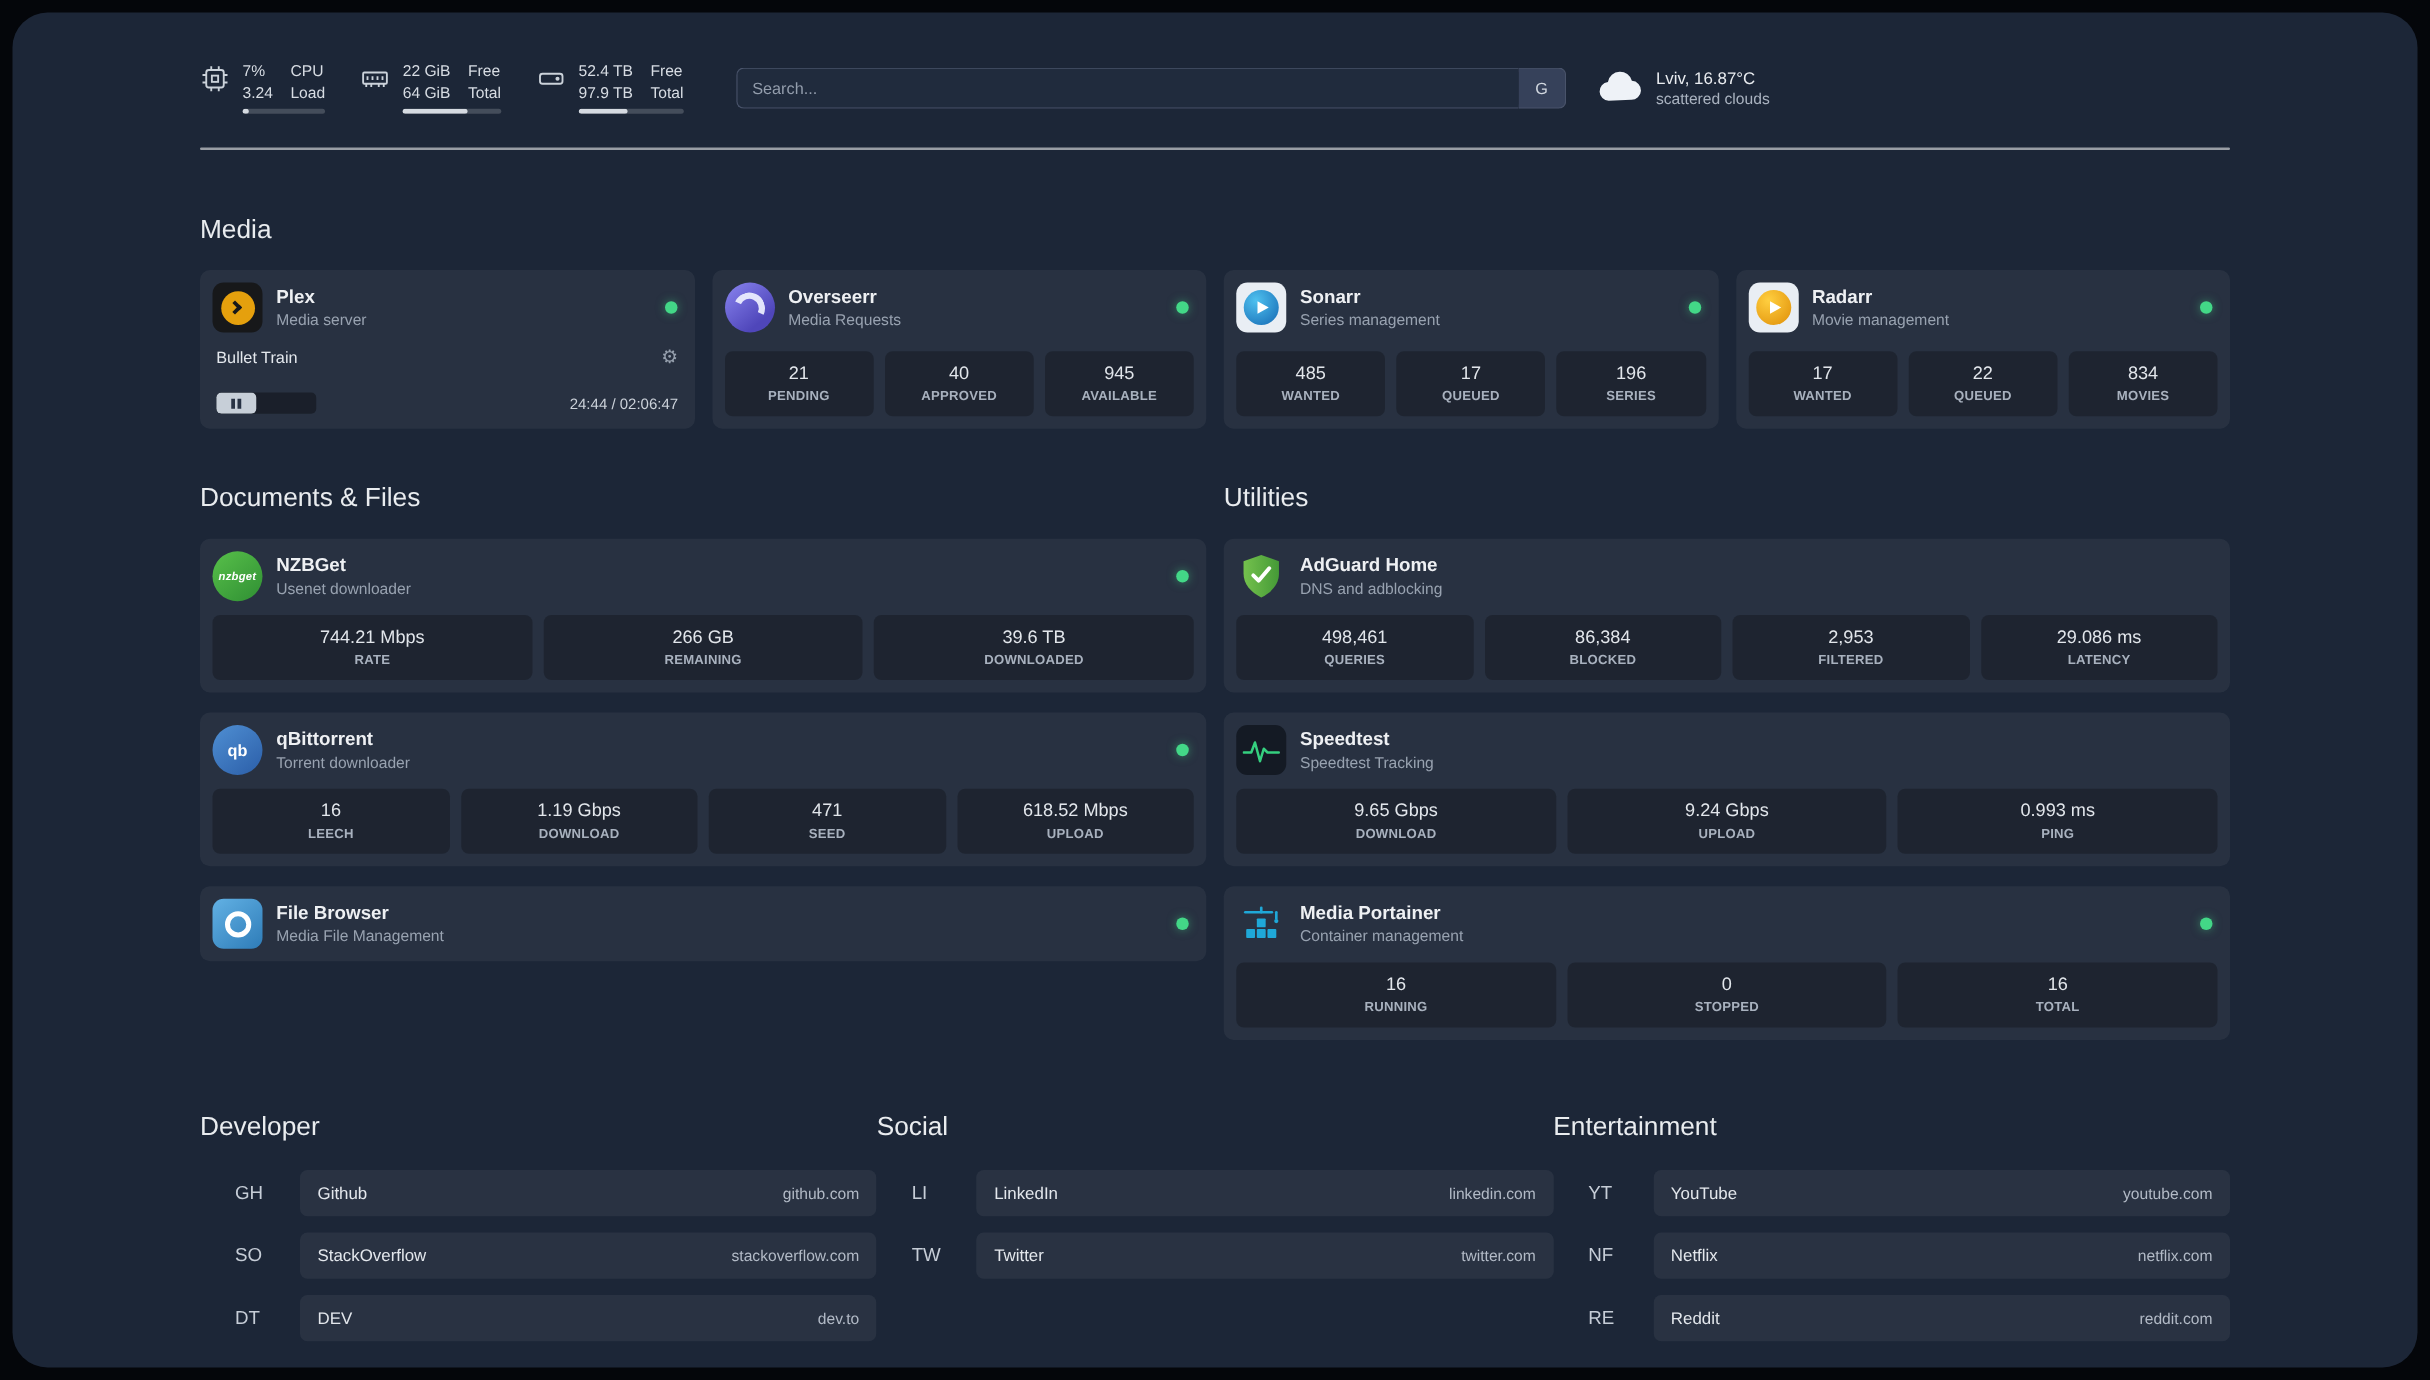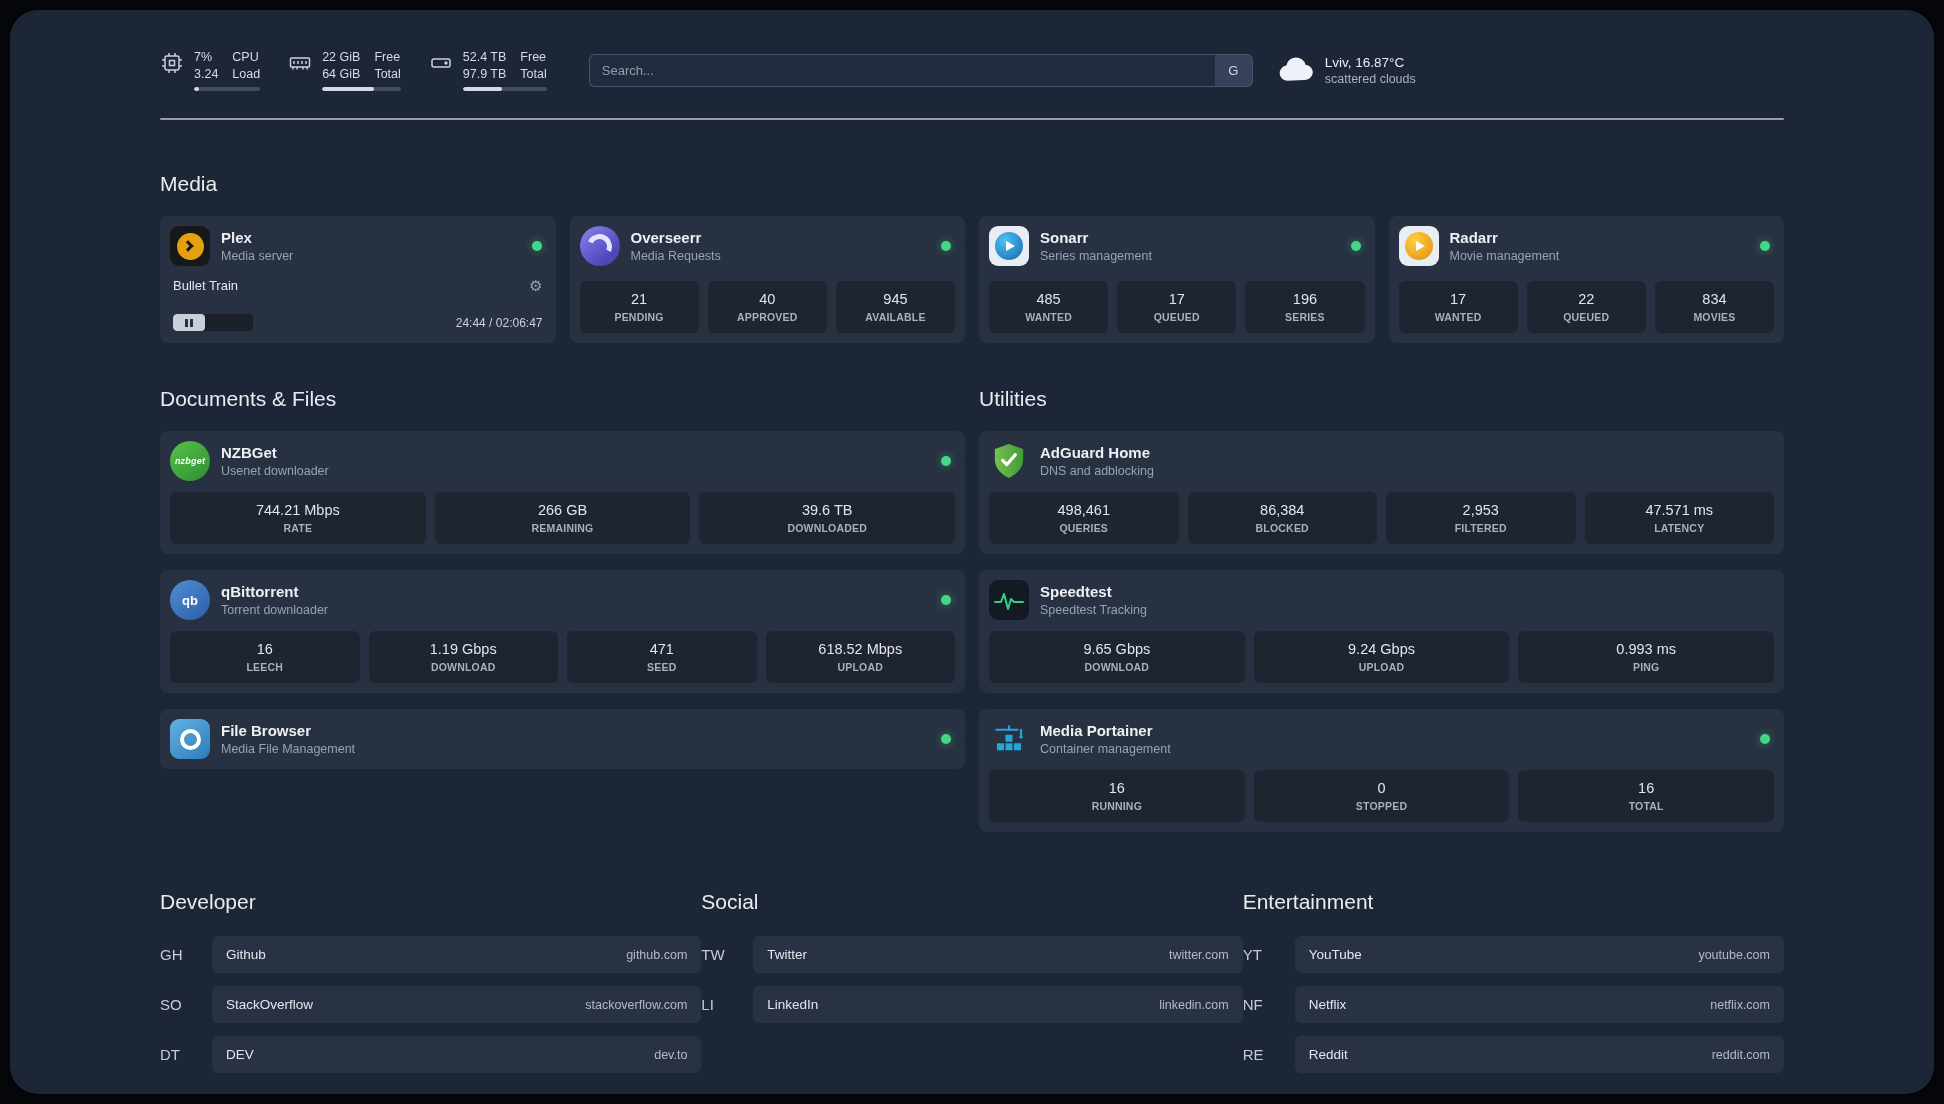--- a/index.html
+++ b/index.html
@@ -60,21 +60,21 @@
   .player-time { font-size:12px; color:#ccd2da; }
 
   .two-col { display:grid; grid-template-columns:1fr 1fr; gap:14px; margin-top:44px; }
   .col-head { margin-bottom:20px; }
   .col-stack { display:flex; flex-direction:column; gap:16px; }
 
   
   .bookmarks-grid { display:grid; grid-template-columns:repeat(3,1fr); margin-top:58px; }
   .bm-head { margin-bottom:22px; }
   .bm-row { display:flex; align-items:center; margin-bottom:13px; }
-  .bm-abbr { width:52px; font-size:15px; color:#c6cdd7; flex:none; }
+  .bm-abbr { width:52px; font-size:15px; color:#c6cdd7; flex:none;margin-left:28px; }
   .bm-card { flex:1; height:37px; background:rgba(255,255,255,0.06); border-radius:6px; display:flex; align-items:center;
              justify-content:space-between; padding:0 14px; cursor:pointer; }
   .bm-name { font-size:13.5px; color:#e3e7ec; }
   .bm-url { font-size:12.5px; color:#b2bac6; }
 
   
   .icon-40 { width:40px; height:40px; flex:none; display:flex; align-items:center; justify-content:center; position:relative; }
   .i-plex { background:#17181a; border-radius:9px; }
   .plex-circle { width:27px; height:27px; border-radius:50%; background:#e5a00d; display:flex; align-items:center; justify-content:center; }
   .plex-chevron { width:8px; height:8px; border-right:3px solid #17181a; border-top:3px solid #17181a; transform:rotate(45deg); margin-left:-4px; }
@@ -422,21 +422,21 @@
             </div>
             <div class="stat" data-interactable="false">
               <div class="stat-value" data-interactable="false">86,384</div>
               <div class="stat-label" data-interactable="false">BLOCKED</div>
             </div>
             <div class="stat" data-interactable="false">
               <div class="stat-value" data-interactable="false">2,953</div>
               <div class="stat-label" data-interactable="false">FILTERED</div>
             </div>
             <div class="stat" data-interactable="false">
-              <div class="stat-value" data-interactable="false">47.571 ms</div>
+              <div class="stat-value" data-interactable="false">29.086 ms</div>
               <div class="stat-label" data-interactable="false">LATENCY</div>
             </div>
           </div>
         </div>
 
         <div class="card" data-interactable="true">
           <div class="card-header">
             <span class="icon-40 i-speedtest" data-interactable="false">
               <svg width="30" height="22" viewBox="0 0 30 22" fill="none">
                 <path d="M1 13h6l3-8 4 15 3-10 3 3h9" stroke="#35d07f" stroke-width="2" stroke-linejoin="round" stroke-linecap="round"></path>
@@ -529,33 +529,33 @@
         <div class="bm-card" data-interactable="true">
           <span class="bm-name" data-interactable="false">DEV</span>
           <span class="bm-url" data-interactable="false">dev.to</span>
         </div>
       </div>
     </div>
 
     <div class="bm-col" data-interactable="false">
       <h2 class="section-title bm-head" data-interactable="false">Social</h2>
       <div class="bm-row" data-interactable="false">
+        <span class="bm-abbr" data-interactable="false">LI</span>
+        <div class="bm-card" data-interactable="true">
+          <span class="bm-name" data-interactable="false">LinkedIn</span>
+          <span class="bm-url" data-interactable="false">linkedin.com</span>
+        </div>
+      </div>
+      <div class="bm-row" data-interactable="false">
         <span class="bm-abbr" data-interactable="false">TW</span>
         <div class="bm-card" data-interactable="true">
           <span class="bm-name" data-interactable="false">Twitter</span>
           <span class="bm-url" data-interactable="false">twitter.com</span>
         </div>
       </div>
-      <div class="bm-row" data-interactable="false">
-        <span class="bm-abbr" data-interactable="false">LI</span>
-        <div class="bm-card" data-interactable="true">
-          <span class="bm-name" data-interactable="false">LinkedIn</span>
-          <span class="bm-url" data-interactable="false">linkedin.com</span>
-        </div>
-      </div>
     </div>
 
     <div class="bm-col" data-interactable="false">
       <h2 class="section-title bm-head" data-interactable="false">Entertainment</h2>
       <div class="bm-row" data-interactable="false">
         <span class="bm-abbr" data-interactable="false">YT</span>
         <div class="bm-card" data-interactable="true">
           <span class="bm-name" data-interactable="false">YouTube</span>
           <span class="bm-url" data-interactable="false">youtube.com</span>
         </div>

